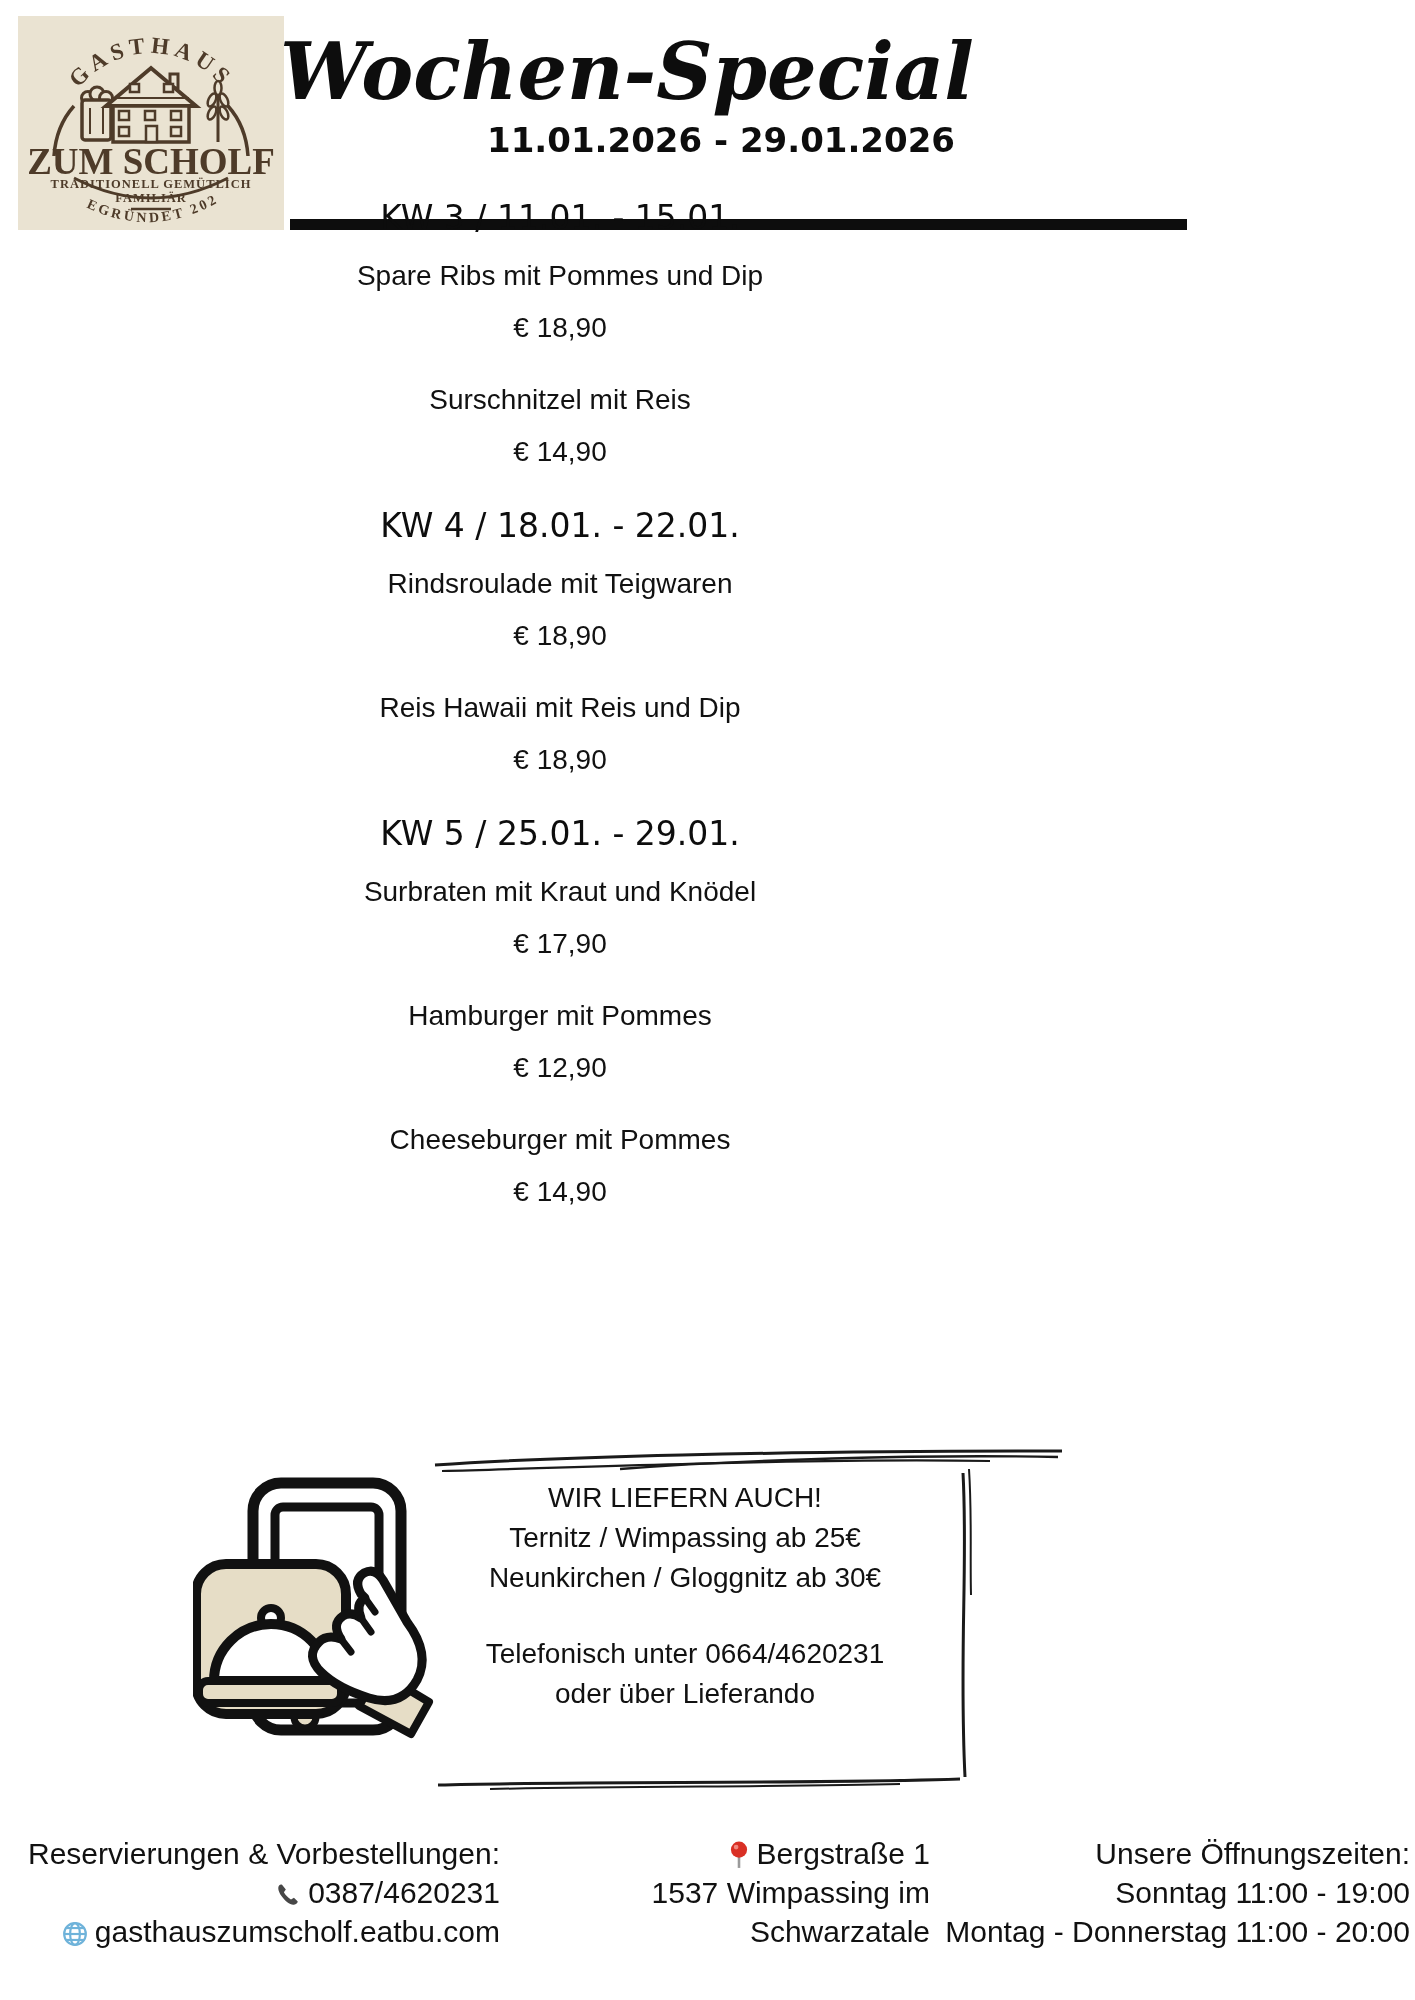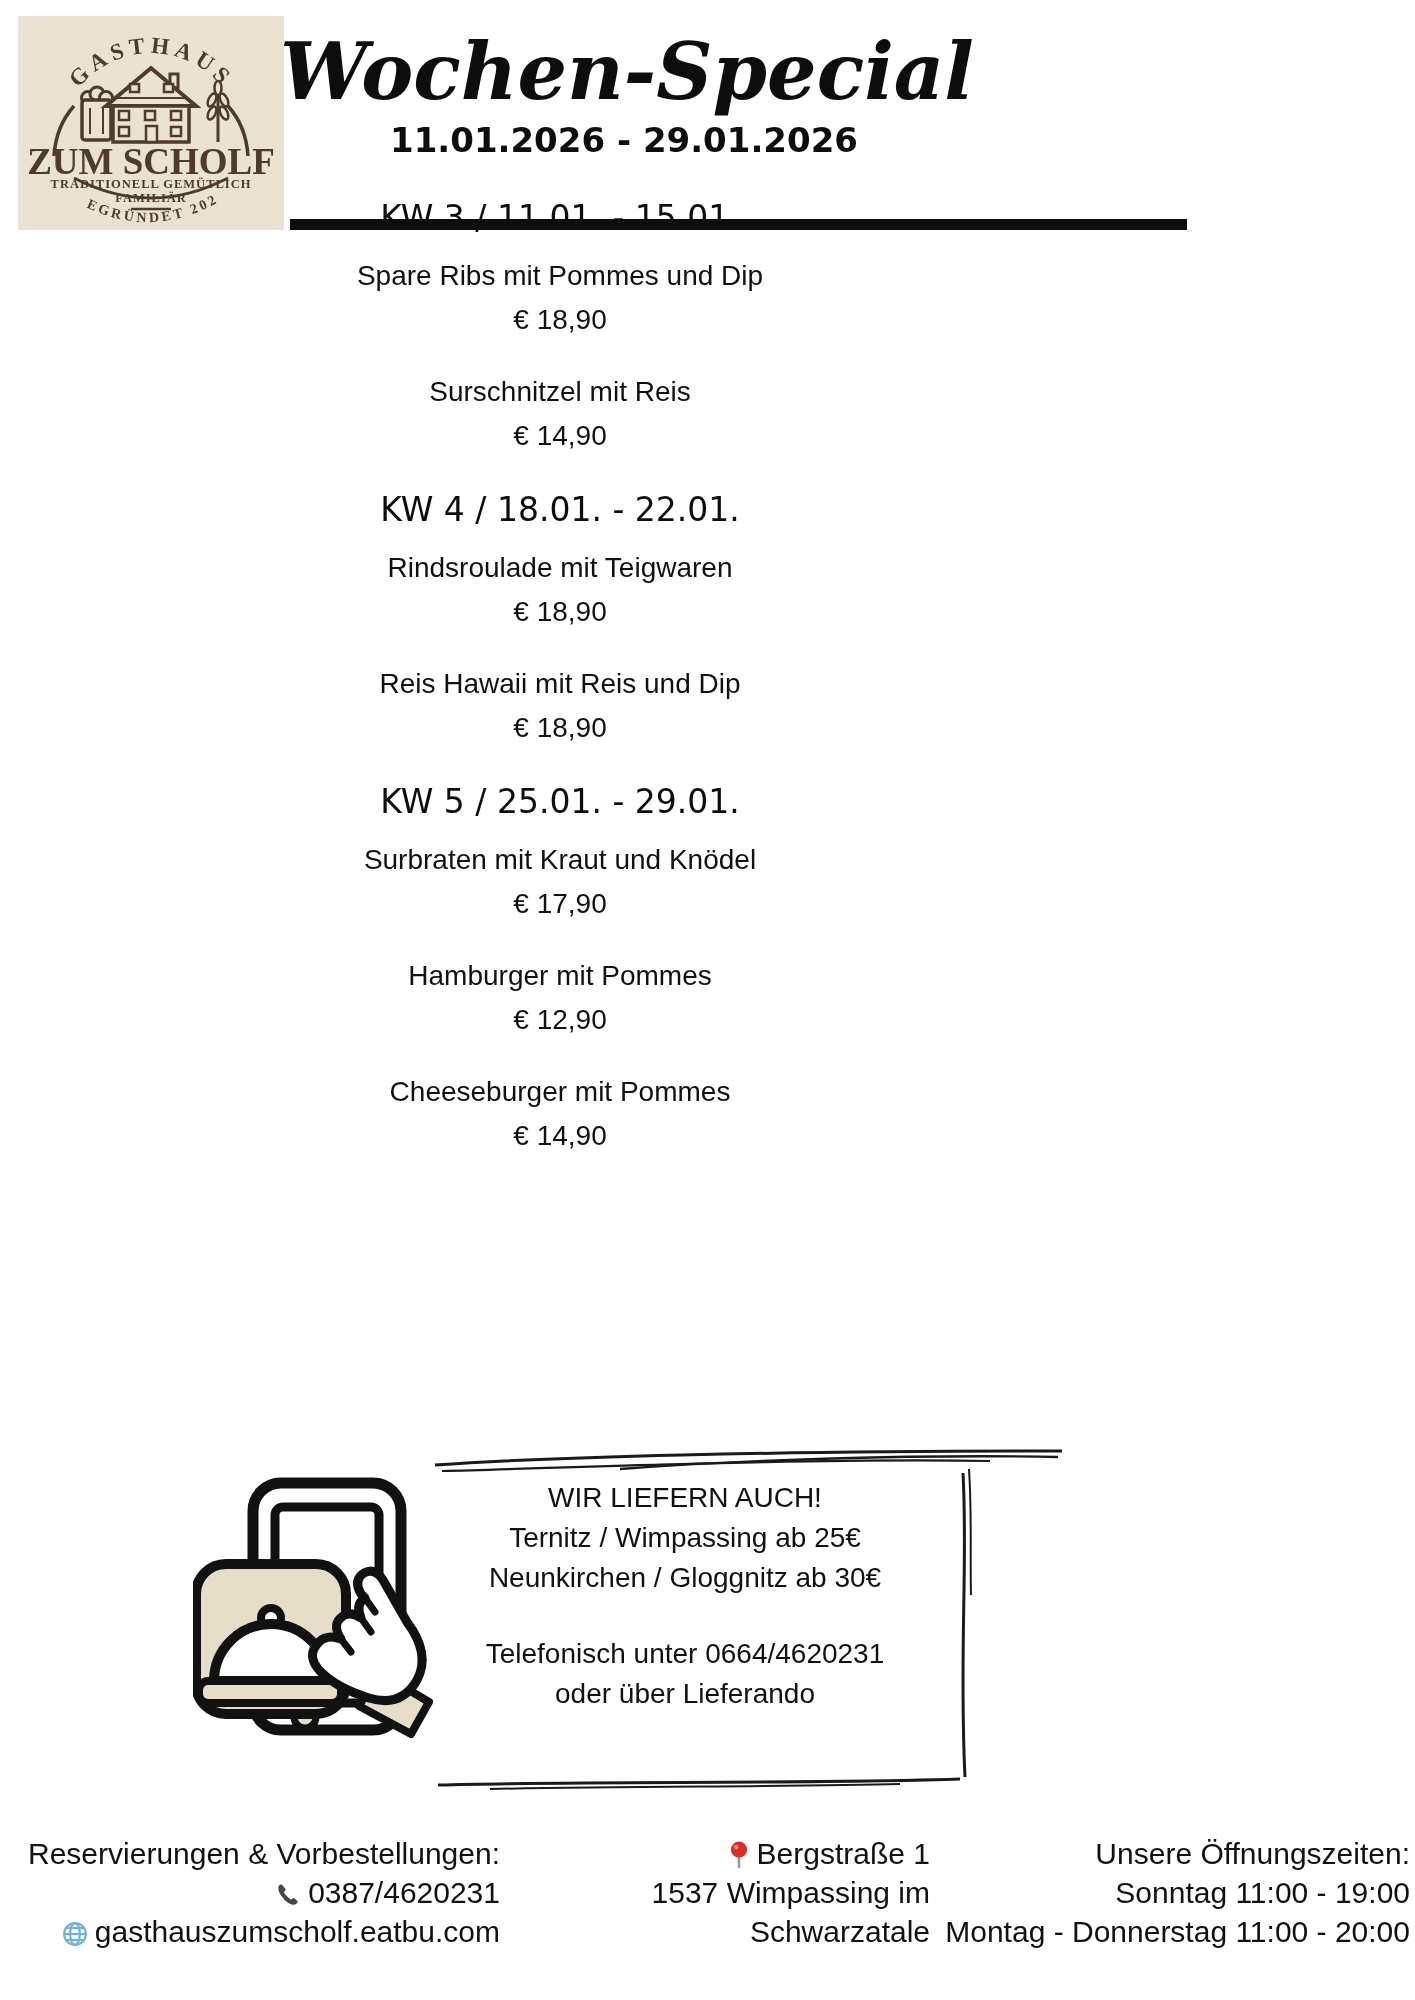--- a/index.html
+++ b/index.html
@@ -9,33 +9,33 @@
   }
   
   #logo-box{position:absolute;left:18px;top:16px;width:266px;height:214px;}
   
   #title{
     position:absolute;left:280px;top:22px;width:550px;text-align:right;
     font-family:"DejaVu Serif",serif;font-style:italic;font-weight:bold;
     font-size:78px;line-height:100px;white-space:nowrap;color:#0d0d0d;
   }
   #date-range{
-    position:absolute;left:390px;top:120px;width:565px;text-align:left;
+    position:absolute;left:390px;top:120px;width:565px;text-align:right;
     font-family:"DejaVu Sans",sans-serif;font-weight:bold;font-size:34px;color:#0d0d0d;
   }
   #rule{position:absolute;left:290px;top:219px;width:897px;height:11px;background:#0d0d0d;}
   
   #menu{position:absolute;left:0;top:198px;width:1120px;text-align:center;}
   #menu h2{
     font-family:"DejaVu Sans",sans-serif;font-weight:normal;font-size:33px;
     margin:0 0 20px 0;line-height:40px;color:#0d0d0d;
   }
   #menu section{margin-bottom:0;}
   #menu section + section{margin-top:24px;}
-  #menu .item{font-size:28px;line-height:36px;margin:8px;}
+  #menu .item{font-size:28px;line-height:36px;margin:16px;}
   #menu .price{font-size:28px;line-height:36px;margin:0 0 36px 0;}
   
   #delivery-text{
     position:absolute;left:400px;top:1478px;width:570px;text-align:center;
     font-size:28px;line-height:40px;
   }
   #delivery-text .gap{height:36px;}
   #scribble-border{position:absolute;left:430px;top:1445px;width:640px;height:350px;}
   #delivery-icon{position:absolute;left:193px;top:1476px;width:252px;height:270px;}
   

